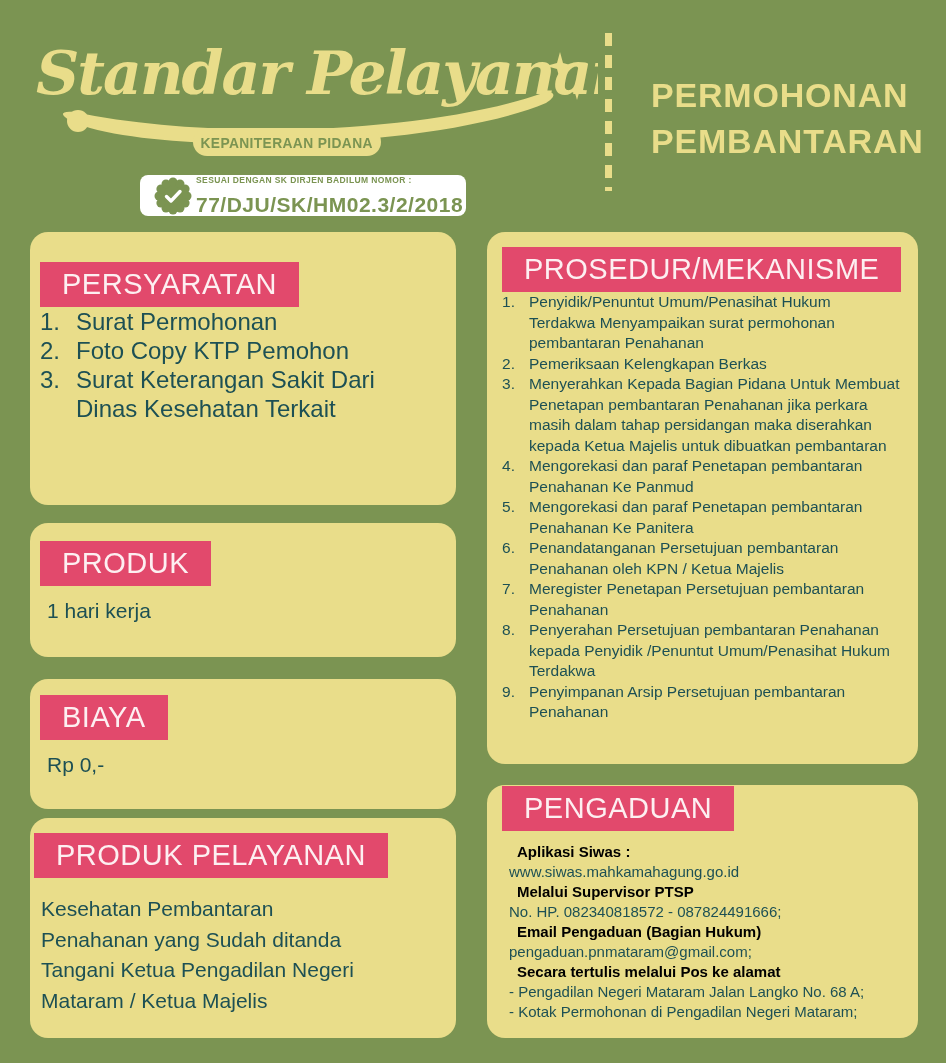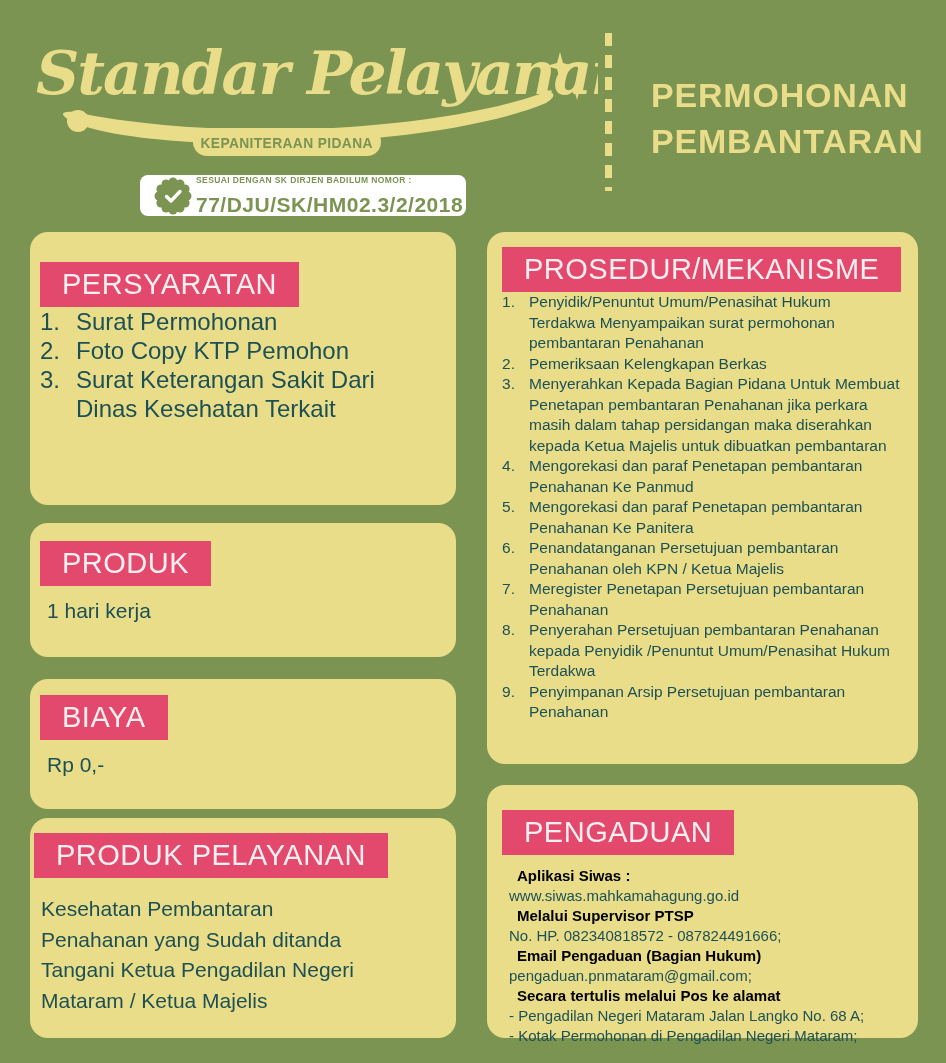--- a/index.html
+++ b/index.html
@@ -35,21 +35,21 @@
   
   .card{position:absolute;background:var(--card);border-radius:18px;box-sizing:border-box;color:var(--text-teal);}
   .card-header{display:inline-block;background:var(--accent-pink);color:var(--header-text);
     font-size:29px;line-height:45px;padding:0 22px;letter-spacing:.5px;white-space:nowrap;}
 
   .card-persyaratan{left:30px;top:232px;width:426px;height:273px;padding:30px 15px 0 10px;}
   .card-waktu{left:30px;top:523px;width:426px;height:134px;padding:18px 15px 0 10px;}
   .card-biaya{left:30px;top:679px;width:426px;height:130px;padding:16px 15px 0 10px;}
   .card-produk{left:30px;top:818px;width:426px;height:220px;padding:15px 15px 0 4px;}
   .card-prosedur{left:487px;top:232px;width:431px;height:532px;padding:15px 18px 0 15px;}
-  .card-pengaduan{left:487px;top:785px;width:431px;height:253px;padding:25px 18px 0 15px;}
+  .card-pengaduan{left:487px;top:785px;width:431px;height:253px;padding:1px 18px 0 15px;}
 
   ol.num-list{list-style:none;margin:0;padding:0;counter-reset:n;}
   ol.num-list li{counter-increment:n;position:relative;}
   ol.num-list li::before{content:counter(n) ".";position:absolute;left:0;}
 
   .req-list{margin:16px 0 0 6px;font-size:24px;line-height:29px;}
   .req-list li{padding-left:36px;}
 
   .proc-list{margin:15px 0 0 7px;font-size:15.5px;line-height:20.5px;}
   .proc-list li{padding-left:27px;}

